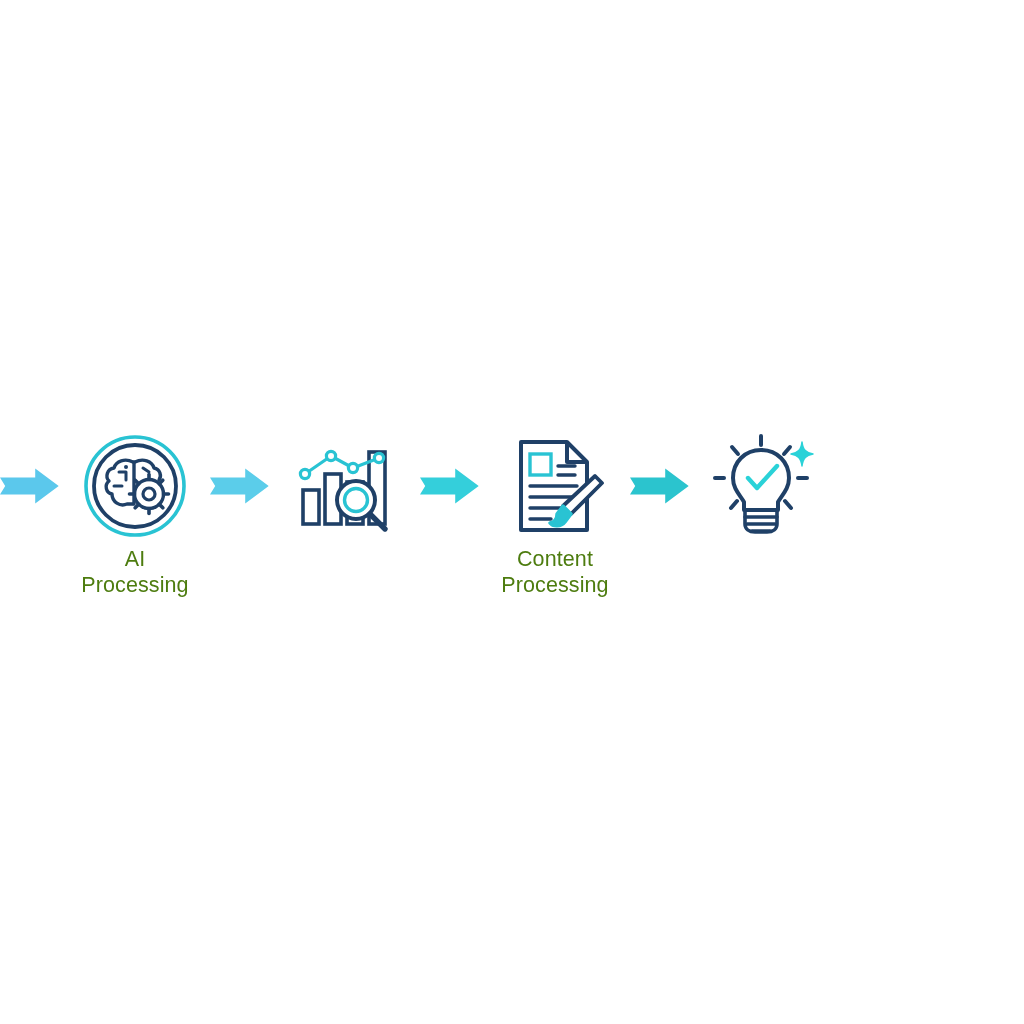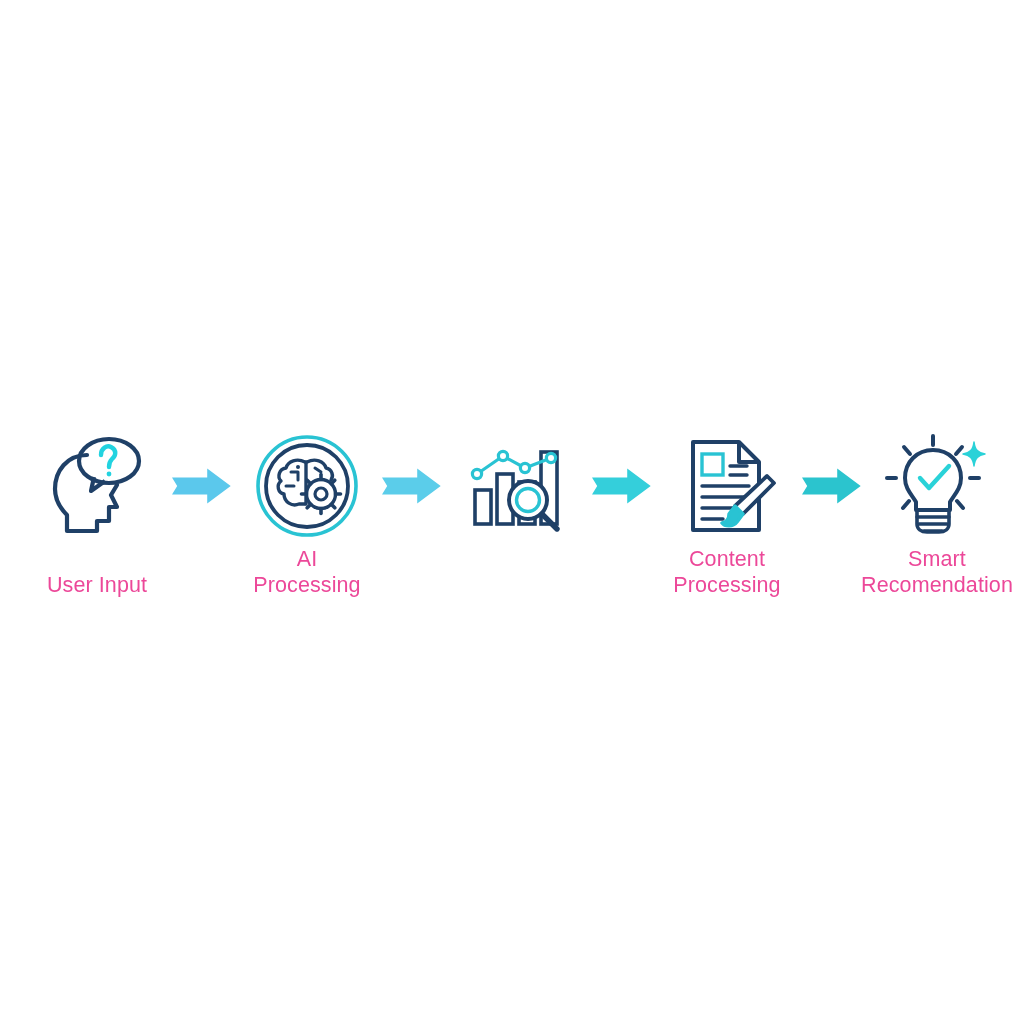--- a/index.html
+++ b/index.html
@@ -51,21 +51,21 @@
     height: 112px;
     width: 150px;
     display: flex;
     align-items: center;
     justify-content: center;
   }
 
   .step-label {
     margin-top: 4px;
     text-align: center;
-    color: #ec4899;
+    color: #4d7c0f;
     font-size: 21.5px;
     line-height: 26px;
     font-family: "Liberation Sans", sans-serif;
     font-weight: 400;
     letter-spacing: 0.1px;
     white-space: pre-line;
   }
   .step-label.one-line {
     margin-top: 30px;
   }
@@ -82,35 +82,20 @@
 
   .step-1 { margin-left: 22px; }
 </style>
 </head>
 <body>
 
 <div id="canvas">
 
   <div id="flow">
 
-    <div class="step step-1">
-      <div class="icon-wrap">
-        <svg width="100" height="106" viewBox="0 0 100 106" fill="none">
-
-          <path d="M40 22 C20 22 8 38 8 56 C8 68 14 76 20 82 L20 98 L50 98 L50 88 L62 88 L62 74 L70 74 L64 62 L70 52" stroke="#1F4067" stroke-width="4.2" stroke-linecap="round" stroke-linejoin="round" fill="none"></path>
-
-          <ellipse cx="62" cy="28" rx="30" ry="22" stroke="#1F4067" stroke-width="4.2" fill="none"></ellipse>
-          <path d="M47 44 L44 58 L58 48" stroke="#1F4067" stroke-width="4.2" stroke-linejoin="round" fill="none"></path>
-
-          <path d="M54 22 C54 15 60 12 64 14 C70 17 69 23 65 26 C62 29 62 31 62 34" stroke="#22D3E0" stroke-width="4.4" stroke-linecap="round" fill="none"></path>
-          <circle cx="62" cy="41" r="2.4" fill="#22D3E0"></circle>
-        </svg>
-      </div>
-      <div class="step-label one-line">User Input</div>
-    </div>
 
     <div class="arrow">
       <svg width="92" height="58" viewBox="0 0 92 58">
         <path d="M0 16 L8 29 L0 42 L54 42 L54 56 L90 29 L54 2 L54 16 Z" fill="#5BC8EC"></path>
       </svg>
     </div>
 
     <div class="step">
       <div class="icon-wrap">
         <svg width="104" height="104" viewBox="0 0 104 104" fill="none">
@@ -232,18 +217,16 @@
             <line x1="81" y1="13" x2="75" y2="20"></line>
             <line x1="6" y1="44" x2="15" y2="44"></line>
             <line x1="98" y1="44" x2="89" y2="44"></line>
             <line x1="22" y1="74" x2="28" y2="67"></line>
             <line x1="82" y1="74" x2="76" y2="67"></line>
           </g>
 
           <path d="M93 8 C94 16 97 19 104 20 C97 21 94 24 93 32 C92 24 89 21 82 20 C89 19 92 16 93 8 Z" fill="#2AD2D8" stroke="#2AD2D8" stroke-width="1.5" stroke-linejoin="round"></path>
         </svg>
       </div>
-      <div class="step-label">Smart
-Recomendation</div>
     </div>
 
   </div>
 </div>
 
 </body></html>

